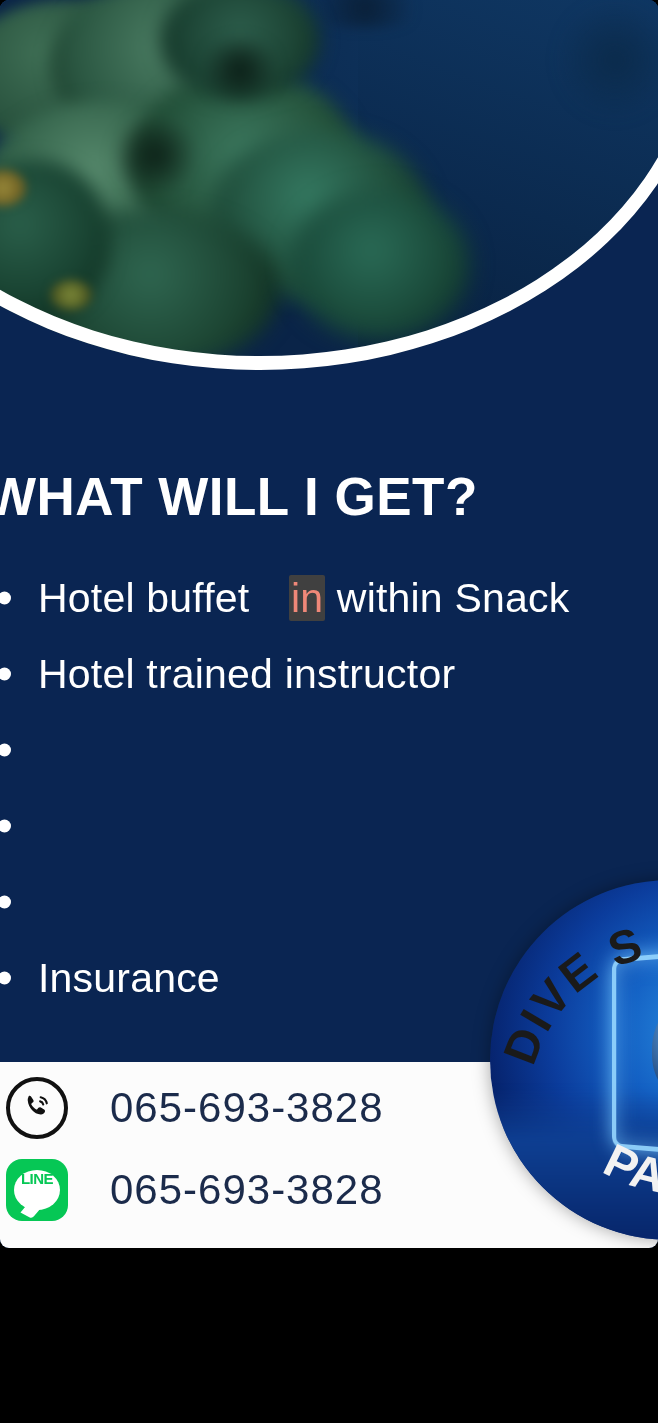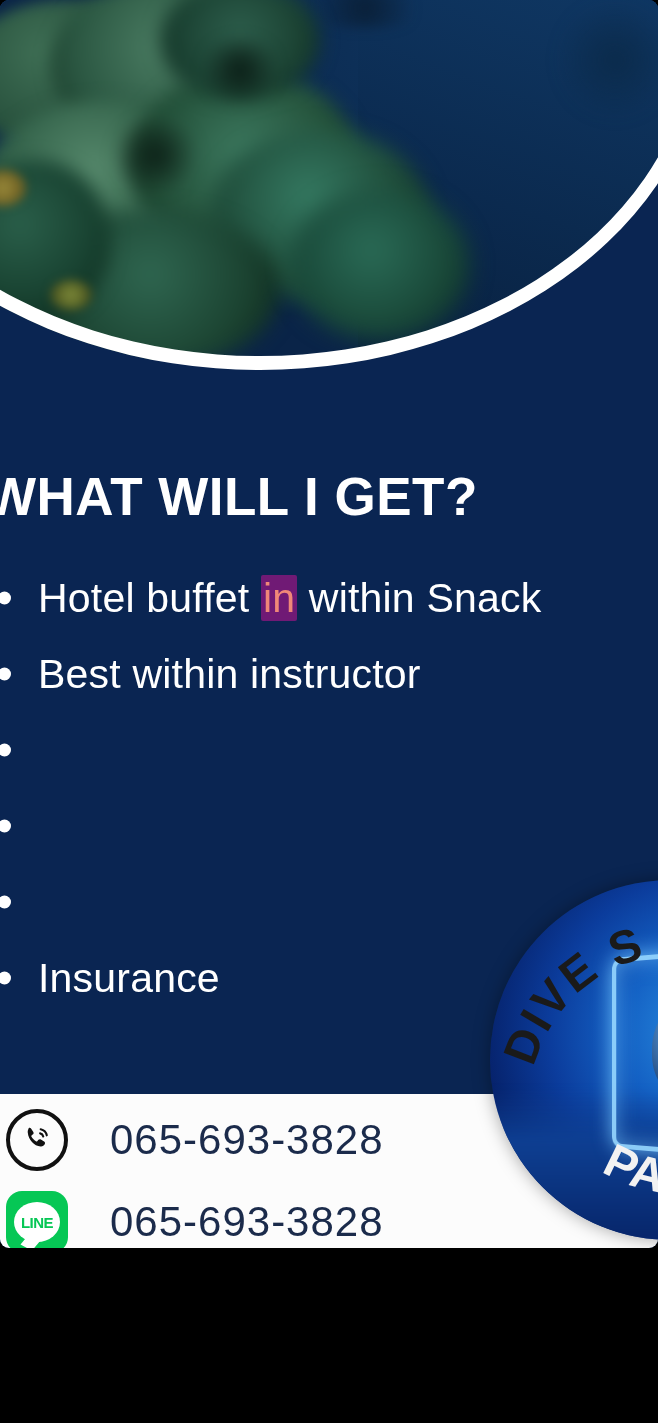--- a/index.html
+++ b/index.html
@@ -118,28 +118,29 @@
   }
   .benefit .txt{
     margin-left:38px;
     color:#FFFFFF;
     font-size:41px;
     font-weight:400;
     letter-spacing:.2px;
   }
   .hl{
     color:#F08878;
-    background:#701a75;
+    background:#404040;
     padding:0 2px;
     border-radius:2px;
+    margin-left:28px;
   }
 
   
   .contact-panel{
-    position:absolute; left:0; top:1094px;
+    position:absolute; left:0; top:1062px;
     width:658px; height:206px;
     background:#FCFCFC;
   }
   .contact-row{
     position:absolute;
     display:flex; align-items:center;
     height:64px;
   }
   .row-phone{ left:6px; top:14px; }
   .row-line { left:6px; top:96px; }
@@ -154,21 +155,21 @@
 
   .line-ic{
     width:62px;height:62px;border-radius:16px;
     background:#06C755;
     position:relative;flex:none;
     display:flex;align-items:center;justify-content:center;
   }
   .line-bubble{
     width:46px;height:40px;border-radius:50%;
     background:#FFFFFF;position:relative;
-    display:flex;align-items:center;justify-content:center;
+    display:flex;align-items:flex-start;justify-content:center;
   }
   .line-bubble:after{
     content:"";position:absolute;left:10px;bottom:-7px;
     width:13px;height:13px;background:#FFFFFF;
     transform:rotate(28deg) skewX(-12deg);
     border-radius:0 0 3px 0;
   }
   .line-bubble span{
     font-size:15px;font-weight:bold;color:#06C755;
     letter-spacing:-.5px;
@@ -268,21 +269,21 @@
 
   <div class="headline">WHAT WILL I GET?</div>
 
   <ul class="benefits">
     <li class="benefit">
       <span class="dot"></span>
       <span class="txt"><span>Hotel buffet </span><span class="hl">in</span><span> within Snack</span></span>
     </li>
     <li class="benefit">
       <span class="dot"></span>
-      <span class="txt">Best within instructor</span>
+      <span class="txt">Hotel trained instructor</span>
     </li>
     <li class="benefit">
       <span class="dot"></span>
     </li>
     <li class="benefit">
       <span class="dot"></span>
     </li>
     <li class="benefit">
       <span class="dot"></span>
     </li>

